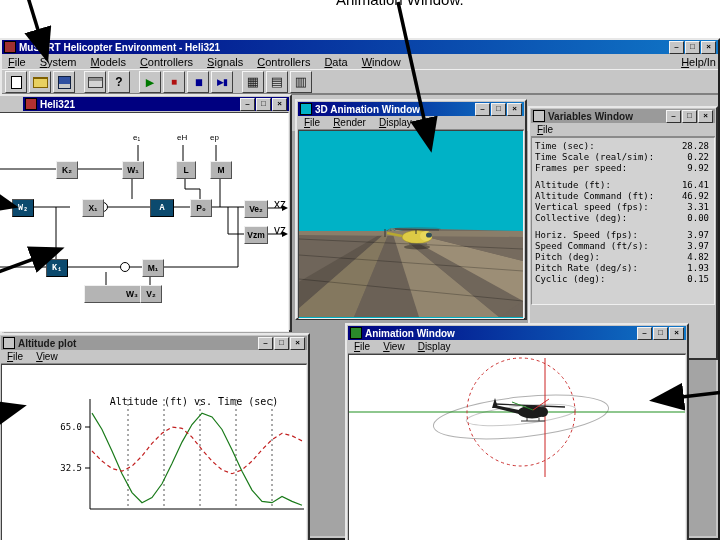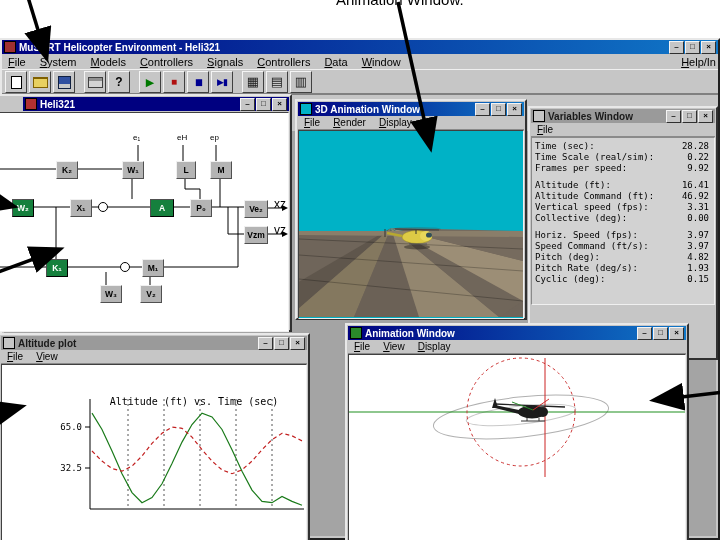--- a/index.html
+++ b/index.html
@@ -53,21 +53,21 @@
   .cmenubar{height:13px;display:flex;align-items:center;gap:13px;padding:0 6px;font-size:10px;color:#000;
     border-bottom:1px solid #8a8a8a;}
   .canvas{position:relative;background:#fff;border:1px solid;border-color:#404040 #f0f0f0 #f0f0f0 #404040;overflow:hidden;}
 
   
   .heli-win{left:-4px;top:94px;width:296px;height:238px;}
   .heli-canvas{height:218px;margin-top:1px;}
   .blk{position:absolute;width:20px;height:16px;background:#b4b4b4;border:1px solid;
     border-color:#f0f0f0 #505050 #505050 #f0f0f0;font-size:8.5px;font-weight:bold;color:#000;
     display:flex;align-items:center;justify-content:center;cursor:pointer;}
-  .blk.dark{background:#15803d;color:#fff;border-color:#505050 #000 #000 #505050;}
+  .blk.dark{background:#0c4a6e;color:#fff;border-color:#505050 #000 #000 #505050;font-family:Liberation Mono, monospace;}
   .blk.wide{width:22px;}
   .sig{position:absolute;font-size:8px;color:#000;text-align:center;}
   .outlab{position:absolute;font-size:12px;color:#000;}
   .dlines{position:absolute;left:0;top:0;}
 
   
   .a3d-win{left:295px;top:99px;width:232px;height:221px;}
   .a3d-canvas{height:187px;background:#00b2c6;}
 
   
@@ -212,28 +212,28 @@
         </g>
       </svg>
       <span class="sig" style="left:133px;top:20px;">e₁</span>
       <span class="sig" style="left:177px;top:20px;">eH</span>
       <span class="sig" style="left:210px;top:20px;">ep</span>
       <div class="blk" style="left:56px;top:48px;">K₂</div>
       <div class="blk" style="left:122px;top:48px;">W₁</div>
       <div class="blk" style="left:176px;top:48px;width:18px;">L</div>
       <div class="blk" style="left:210px;top:48px;">M</div>
       <div class="blk dark" style="left:12px;top:86px;">W₂</div>
-      <div class="blk" style="left:70px;top:86px;">X₁</div>
+      <div class="blk" style="left:82px;top:86px;">X₁</div>
       <div class="blk dark" style="left:150px;top:86px;width:22px;">A</div>
       <div class="blk" style="left:190px;top:86px;">P₀</div>
       <div class="blk wide" style="left:244px;top:87px;">Ve₂</div>
       <div class="blk wide" style="left:244px;top:113px;">Vzm</div>
       <div class="blk dark" style="left:46px;top:146px;">K₁</div>
       <div class="blk" style="left:142px;top:146px;">M₁</div>
-      <div class="blk" style="left:100px;top:172px;">W₃</div>
+      <div class="blk" style="left:84px;top:172px;padding-left:37px;">W₃</div>
       <div class="blk" style="left:140px;top:172px;">V₂</div>
       <span class="outlab" style="left:274px;top:84px;">xz</span>
       <span class="outlab" style="left:274px;top:110px;">vz</span>
     </div>
   </div>
 
   <div class="cwin a3d-win">
     <div class="titlebar act">
       <span class="wicon" style="background:#00b2c6;"></span>
       <span class="t">3D Animation Window</span>

